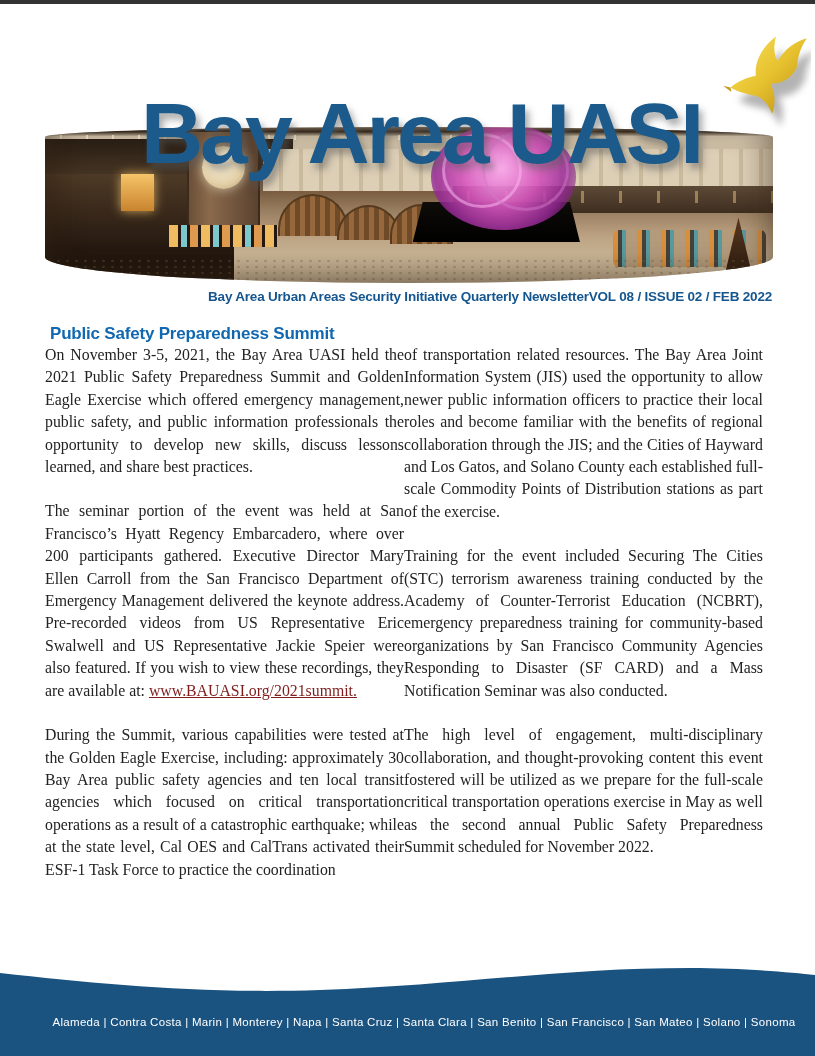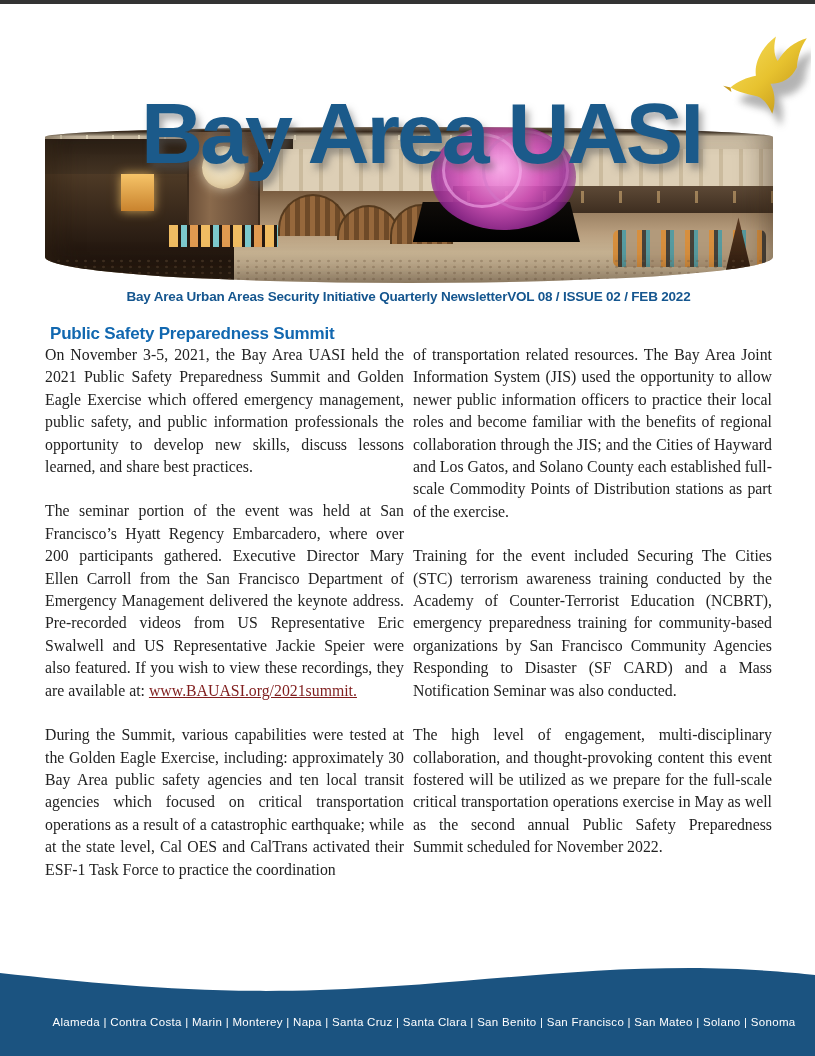--- a/index.html
+++ b/index.html
@@ -125,33 +125,33 @@
     background-image: radial-gradient(circle, rgba(120,95,70,.35) 1px, transparent 1.6px);
     background-size: 9px 6px;
   }
   .ph-vignette {
     inset: 0; width: 100%; height: 100%;
     box-shadow: inset 0 -14px 26px rgba(70,45,25,.28), inset 14px 0 26px rgba(40,28,18,.35), inset -14px 0 26px rgba(60,45,30,.25);
   }
   
   .meta-row {
     position: absolute; top: 289px; left: 45px; width: 727px;
-    display: flex; justify-content: center; align-items: baseline;
+    display: flex; justify-content: flex-end; align-items: baseline;
     font-weight: bold; font-size: 13.5px; letter-spacing: -0.2px;
     color: #15568f;
   }
   .article-heading {
     position: absolute; top: 310px; left: 50px;
     font-size: 17px; font-weight: bold; letter-spacing: -0.2px;
     color: #1268b0;
   }
   
   .columns {
     position: absolute; top: 344px; left: 45px; width: 727px;
-    display: flex; gap: 9px;
+    display: flex; 
     font-family: "Liberation Serif", serif;
     font-size: 15.8px; line-height: 22.4px; color: #222;
     text-align: justify;
   }
   .col { width: 359px; }
   .col p { margin: 0 0 22px 0; }
   .col p:last-child { margin-bottom: 16px; }
   .body-link {
     color: #7f1d1d; text-decoration: underline; cursor: pointer;
   }

